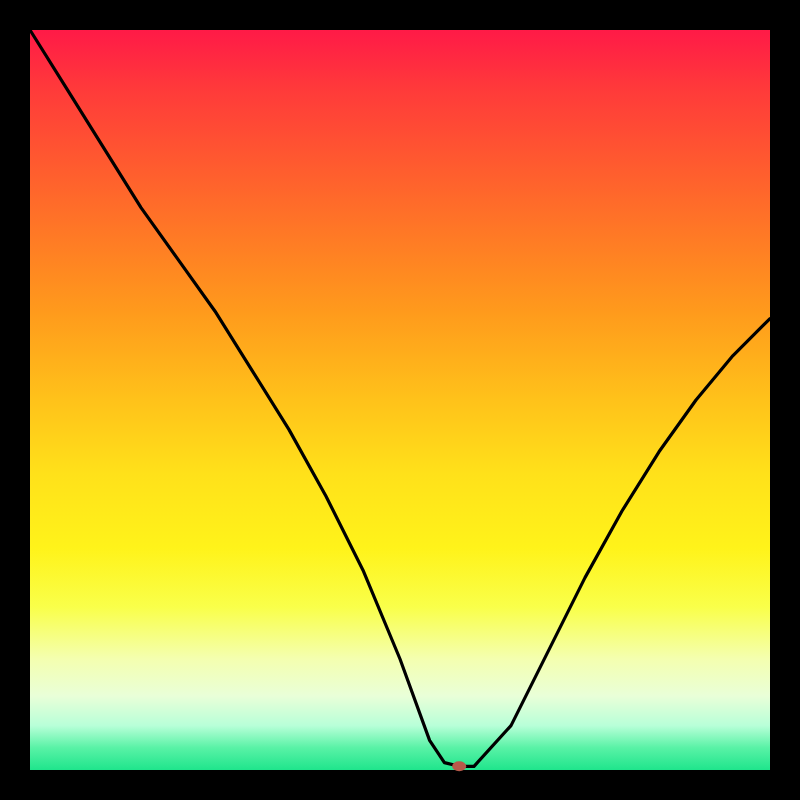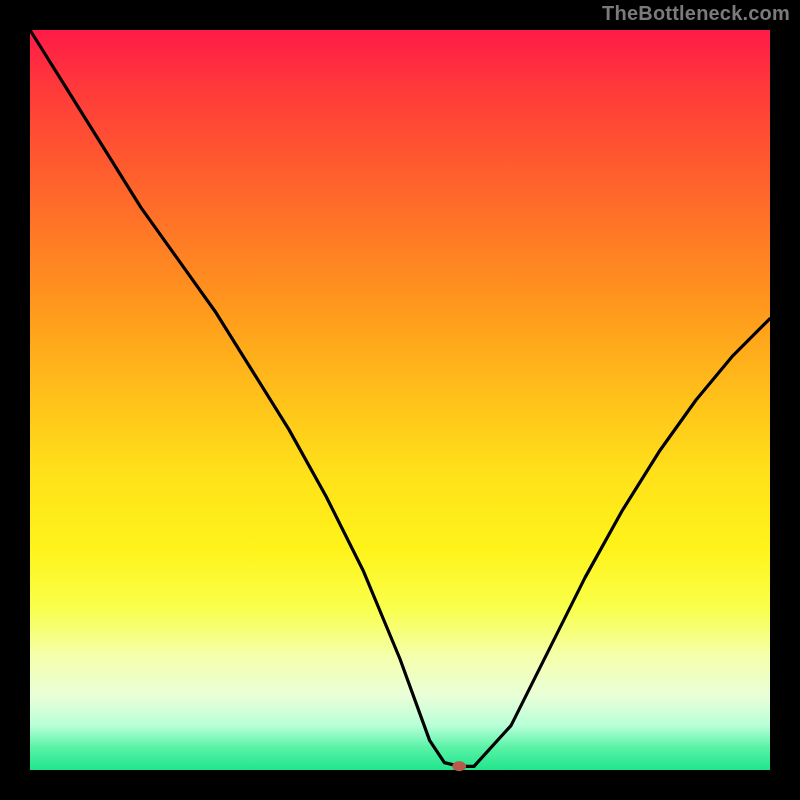--- a/index.html
+++ b/index.html
@@ -60,21 +60,20 @@
   }
   .dot {
     fill: #b85a4a;
   }
 </style>
 </head>
 <body>
 
 <div class="frame">
 
-  <div class="watermark">TheBottleneck.com</div>
 
   <div class="plot">
     <svg class="curve" viewBox="0 0 740 740" preserveAspectRatio="none">
       <path fill="none" stroke="#000" stroke-width="3.2" stroke-linecap="round" stroke-linejoin="round" d="M0.00 0.00 L37.00 59.20 L74.00 118.40 L111.00 177.60 L148.00 229.40 L185.00 281.20 L222.00 340.40 L259.00 399.60 L296.00 466.20 L333.00 540.20 L370.00 629.00 L399.60 710.40 L414.40 732.60 L429.20 736.30 L444.00 736.30 L481.00 695.60 L518.00 621.60 L555.00 547.60 L592.00 481.00 L629.00 421.80 L666.00 370.00 L703.00 325.60 L740.00 288.60"></path>
       <ellipse class="dot" cy="736.30" rx="7" ry="5" cx="429.20"></ellipse>
     </svg>
   </div>
 
 </div>
 

